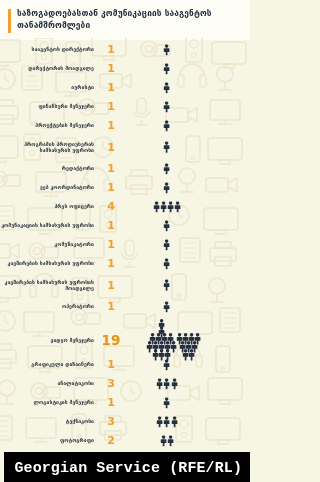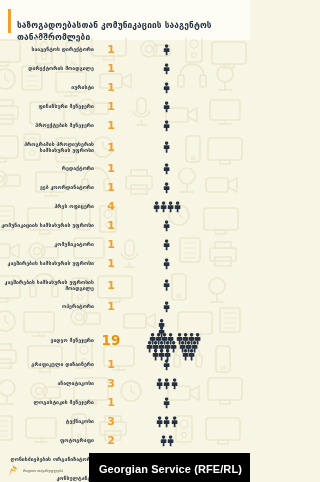--- a/index.html
+++ b/index.html
@@ -14,21 +14,21 @@
   .title-block{
     position:absolute;left:0;top:0;width:250px;height:40px;
     background:#fdfdf6;box-sizing:border-box;
     display:flex;align-items:flex-start;
   }
   .title-bar{
     width:3px;height:24px;background:#f0a030;margin:9px 6px 0 8px;flex:none;border-radius:0;
   }
   .title-text{
     font-size:8.4px;line-height:11.5px;color:#1d2b3a;font-weight:700;
-    letter-spacing:0.1px;padding-top:20px;max-width:222px;
+    letter-spacing:0.1px;padding-top:8px;max-width:222px;
   }
 
   
   .wm{position:absolute;left:0;top:38px;width:250px;height:416px;overflow:hidden;opacity:1;}
   .wm svg{display:block;}
 
   
   .rows{position:absolute;left:0;top:38px;width:250px;height:416px;}
   .row{
     position:absolute;left:0;width:250px;height:19px;
@@ -59,22 +59,22 @@
   
   .footer{position:absolute;left:0;bottom:0;width:250px;height:28px;}
   .logo{position:absolute;left:8px;bottom:4px;display:flex;align-items:center;gap:3px;}
   .logo-mark{width:12px;height:14px;flex:none;}
   .logo-text{font-size:3.6px;line-height:4.6px;color:#8a8a72;font-weight:700;}
   .banner{
     position:absolute;right:0;bottom:0;background:#000;
     padding:5px 8px 5px 10px;
   }
   .banner span{
-    color:#fff;font-size:11px;font-weight:700;letter-spacing:0.1px;
-    font-family:Liberation Sans, sans-serif;
+    color:#fff;font-size:15px;font-weight:700;letter-spacing:0.1px;
+    font-family:Liberation Mono, monospace;
   }
 </style>
 </head>
 <body>
 
 <div id="page">
 
   <div class="title-block">
     <div class="title-bar"></div>
     <div class="title-text">საზოგადოებასთან კომუნიკაციის სააგენტოს თანამშრომლები</div>

